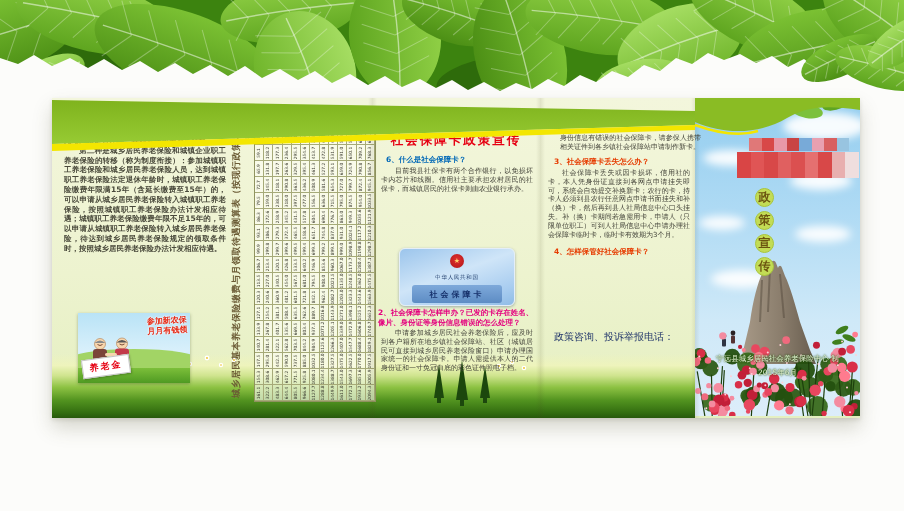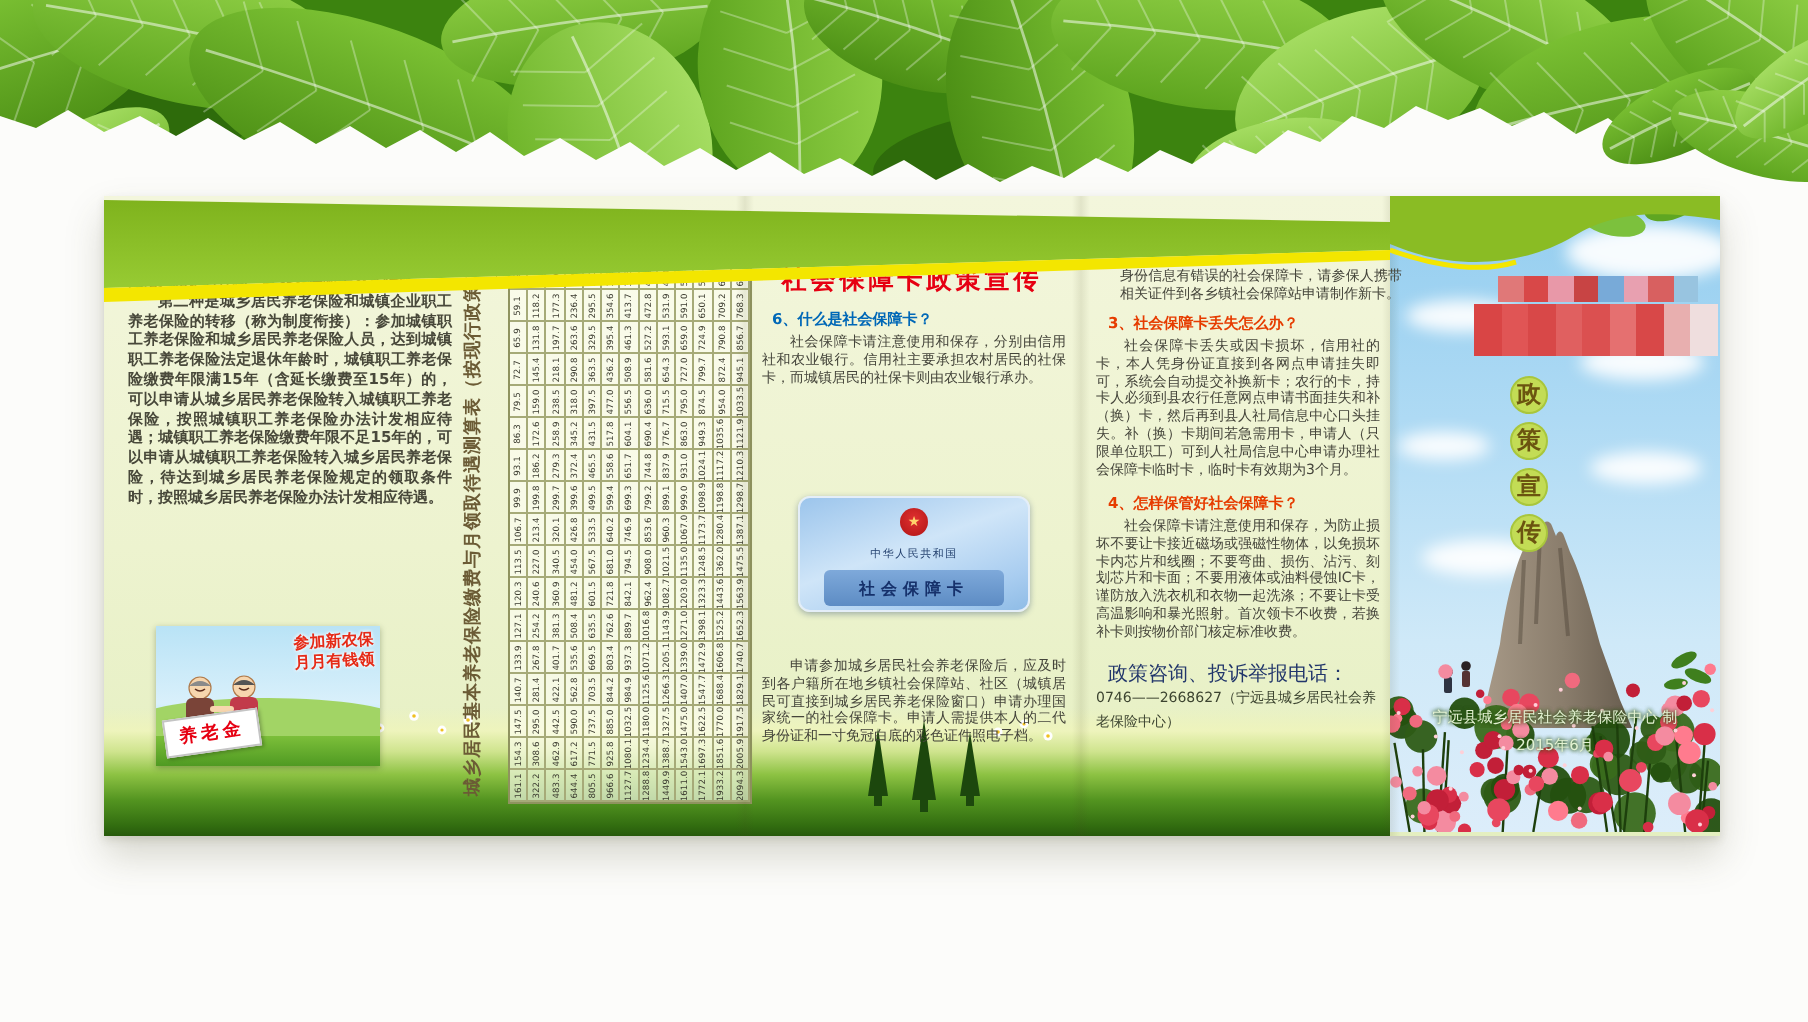--- a/index.html
+++ b/index.html
@@ -1100,47 +1100,44 @@
         </div>
         <div>
           <span class="tc">2094.3</span>
         </div>
       </div>
 
     <div class="middle">
       <div class="m-title" style="color: rgb(230, 0, 18);">社会保障卡政策宣传</div>
       <div class="sec-h" id="s1h" style="top: 57px; left: 14px; color: rgb(0, 104, 183);">6、什么是社会保障卡？</div>
       <div class="bodytxt" style="top:69px;left:9px;width:152px;">
-        <p>社会保障卡请注意使用和保存，分别由信用社和农业银行。信用社主要承担农村居民的社保卡，而城镇居民的社保卡则由农业银行承办。</p>
+        <p>目前我县社保卡有两个合作银行，以免损坏卡内芯片和线圈。信用社主要承担农村居民的社保卡，而城镇居民的社保卡则由农业银行承办。</p>
       </div>
       <div class="card">
         <div class="emblem">★</div>
         <div class="country">中华人民共和国</div>
         <div class="cname">社会保障卡</div>
       </div>
+      <div class="sec-h" id="s2h" style="top: 210px; left: 6px; width: 158px; color: rgb(228, 0, 127);">2、社会保障卡怎样申办？已发的卡存在姓名、像片、身份证等身份信息错误的怎么处理？</div>
       <div class="bodytxt" style="top:231px;left:9px;width:152px;">
         <p>申请参加城乡居民社会养老保险后，应及时到各户籍所在地乡镇社会保障站、社区（城镇居民可直接到城乡居民养老保险窗口）申请办理国家统一的社会保障卡。申请人需提供本人的二代身份证和一寸免冠白底的彩色证件照电子档。</p>
       </div>
     </div>
 
     <div class="rightp">
       <div class="bodytxt" style="top:36px;left:20px;width:141px;">
         <p style="text-indent:0;">身份信息有错误的社会保障卡，请参保人携带相关证件到各乡镇社会保障站申请制作新卡。</p>
       </div>
       <div class="sec-h" id="s3h" style="top: 59px; left: 14px; color: rgb(230, 60, 0);">3、社会保障卡丢失怎么办？</div>
       <div class="bodytxt" style="top:71px;left:8px;width:142px;">
         <p>社会保障卡丢失或因卡损坏，信用社的卡，本人凭身份证直接到各网点申请挂失即可，系统会自动提交补换新卡；农行的卡，持卡人必须到县农行任意网点申请书面挂失和补（换）卡，然后再到县人社局信息中心口头挂失。补（换）卡期间若急需用卡，申请人（只限单位职工）可到人社局信息中心申请办理社会保障卡临时卡，临时卡有效期为3个月。</p>
       </div>
       <div class="sec-h" id="s4h" style="top: 149px; left: 14px; color: rgb(230, 60, 0);">4、怎样保管好社会保障卡？</div>
-      <div class="bodytxt" style="top:161px;left:8px;width:142px;">
-        <p>社会保障卡请注意使用和保存，为防止损坏不要让卡接近磁场或强磁性物体，以免损坏卡内芯片和线圈；不要弯曲、损伤、沾污、刻划芯片和卡面；不要用液体或油料侵蚀IC卡，谨防放入洗衣机和衣物一起洗涤；不要让卡受高温影响和暴光照射。首次领卡不收费，若换补卡则按物价部门核定标准收费。</p>
-      </div>
       <div class="contact-h">政策咨询、投诉举报电话：</div>
       <div class="contact-lines" id="contact-lines">
-          <div>0746——2668627（宁远县城乡居民社会养老保险中心）</div>
         </div>
     </div>
 
     <div class="grass">
       <svg class="abs" style="left:0;top:0;" width="643" height="64" viewBox="0 0 643 64">
         <g fill="#1c470d">
           <path d="M382,44 L387,10 L392,44 Z M385,44 h4 v5 h-4 Z"></path>
           <path d="M404,46 L410,6 L416,46 Z M408,46 h4 v6 h-4 Z"></path>
           <path d="M428,44 L433,12 L438,44 Z M431,44 h4 v5 h-4 Z"></path>
         </g>

